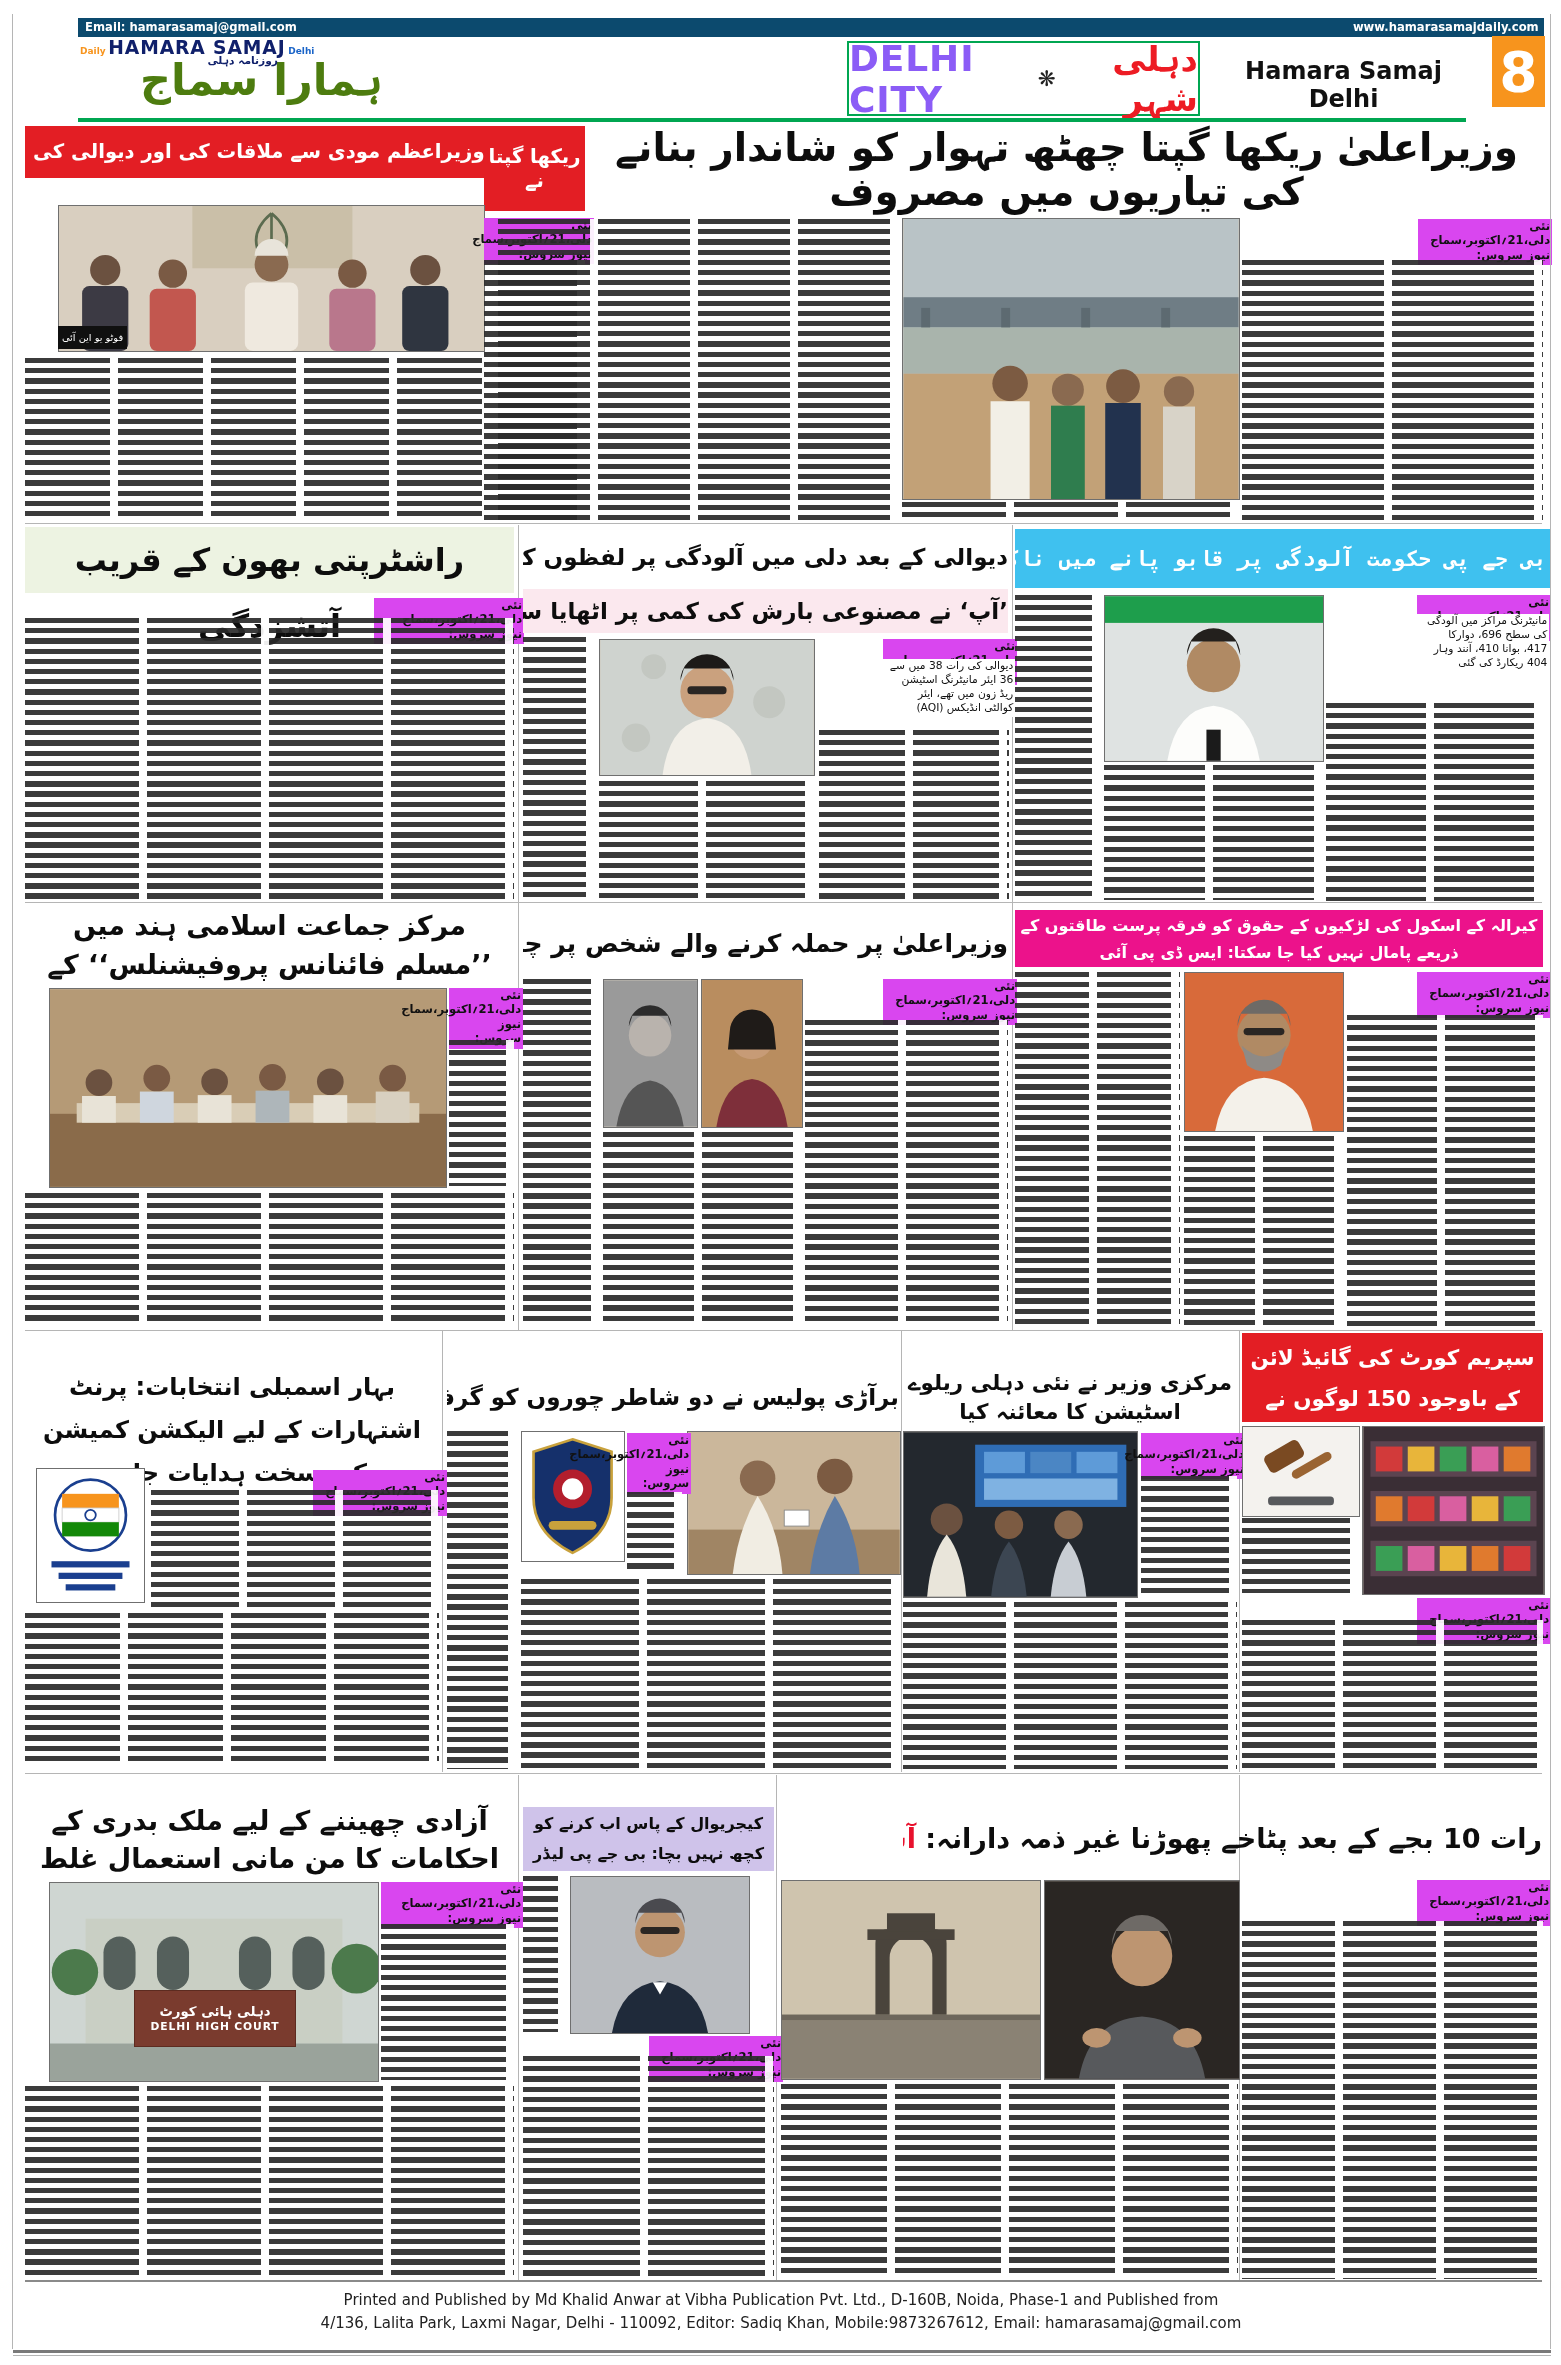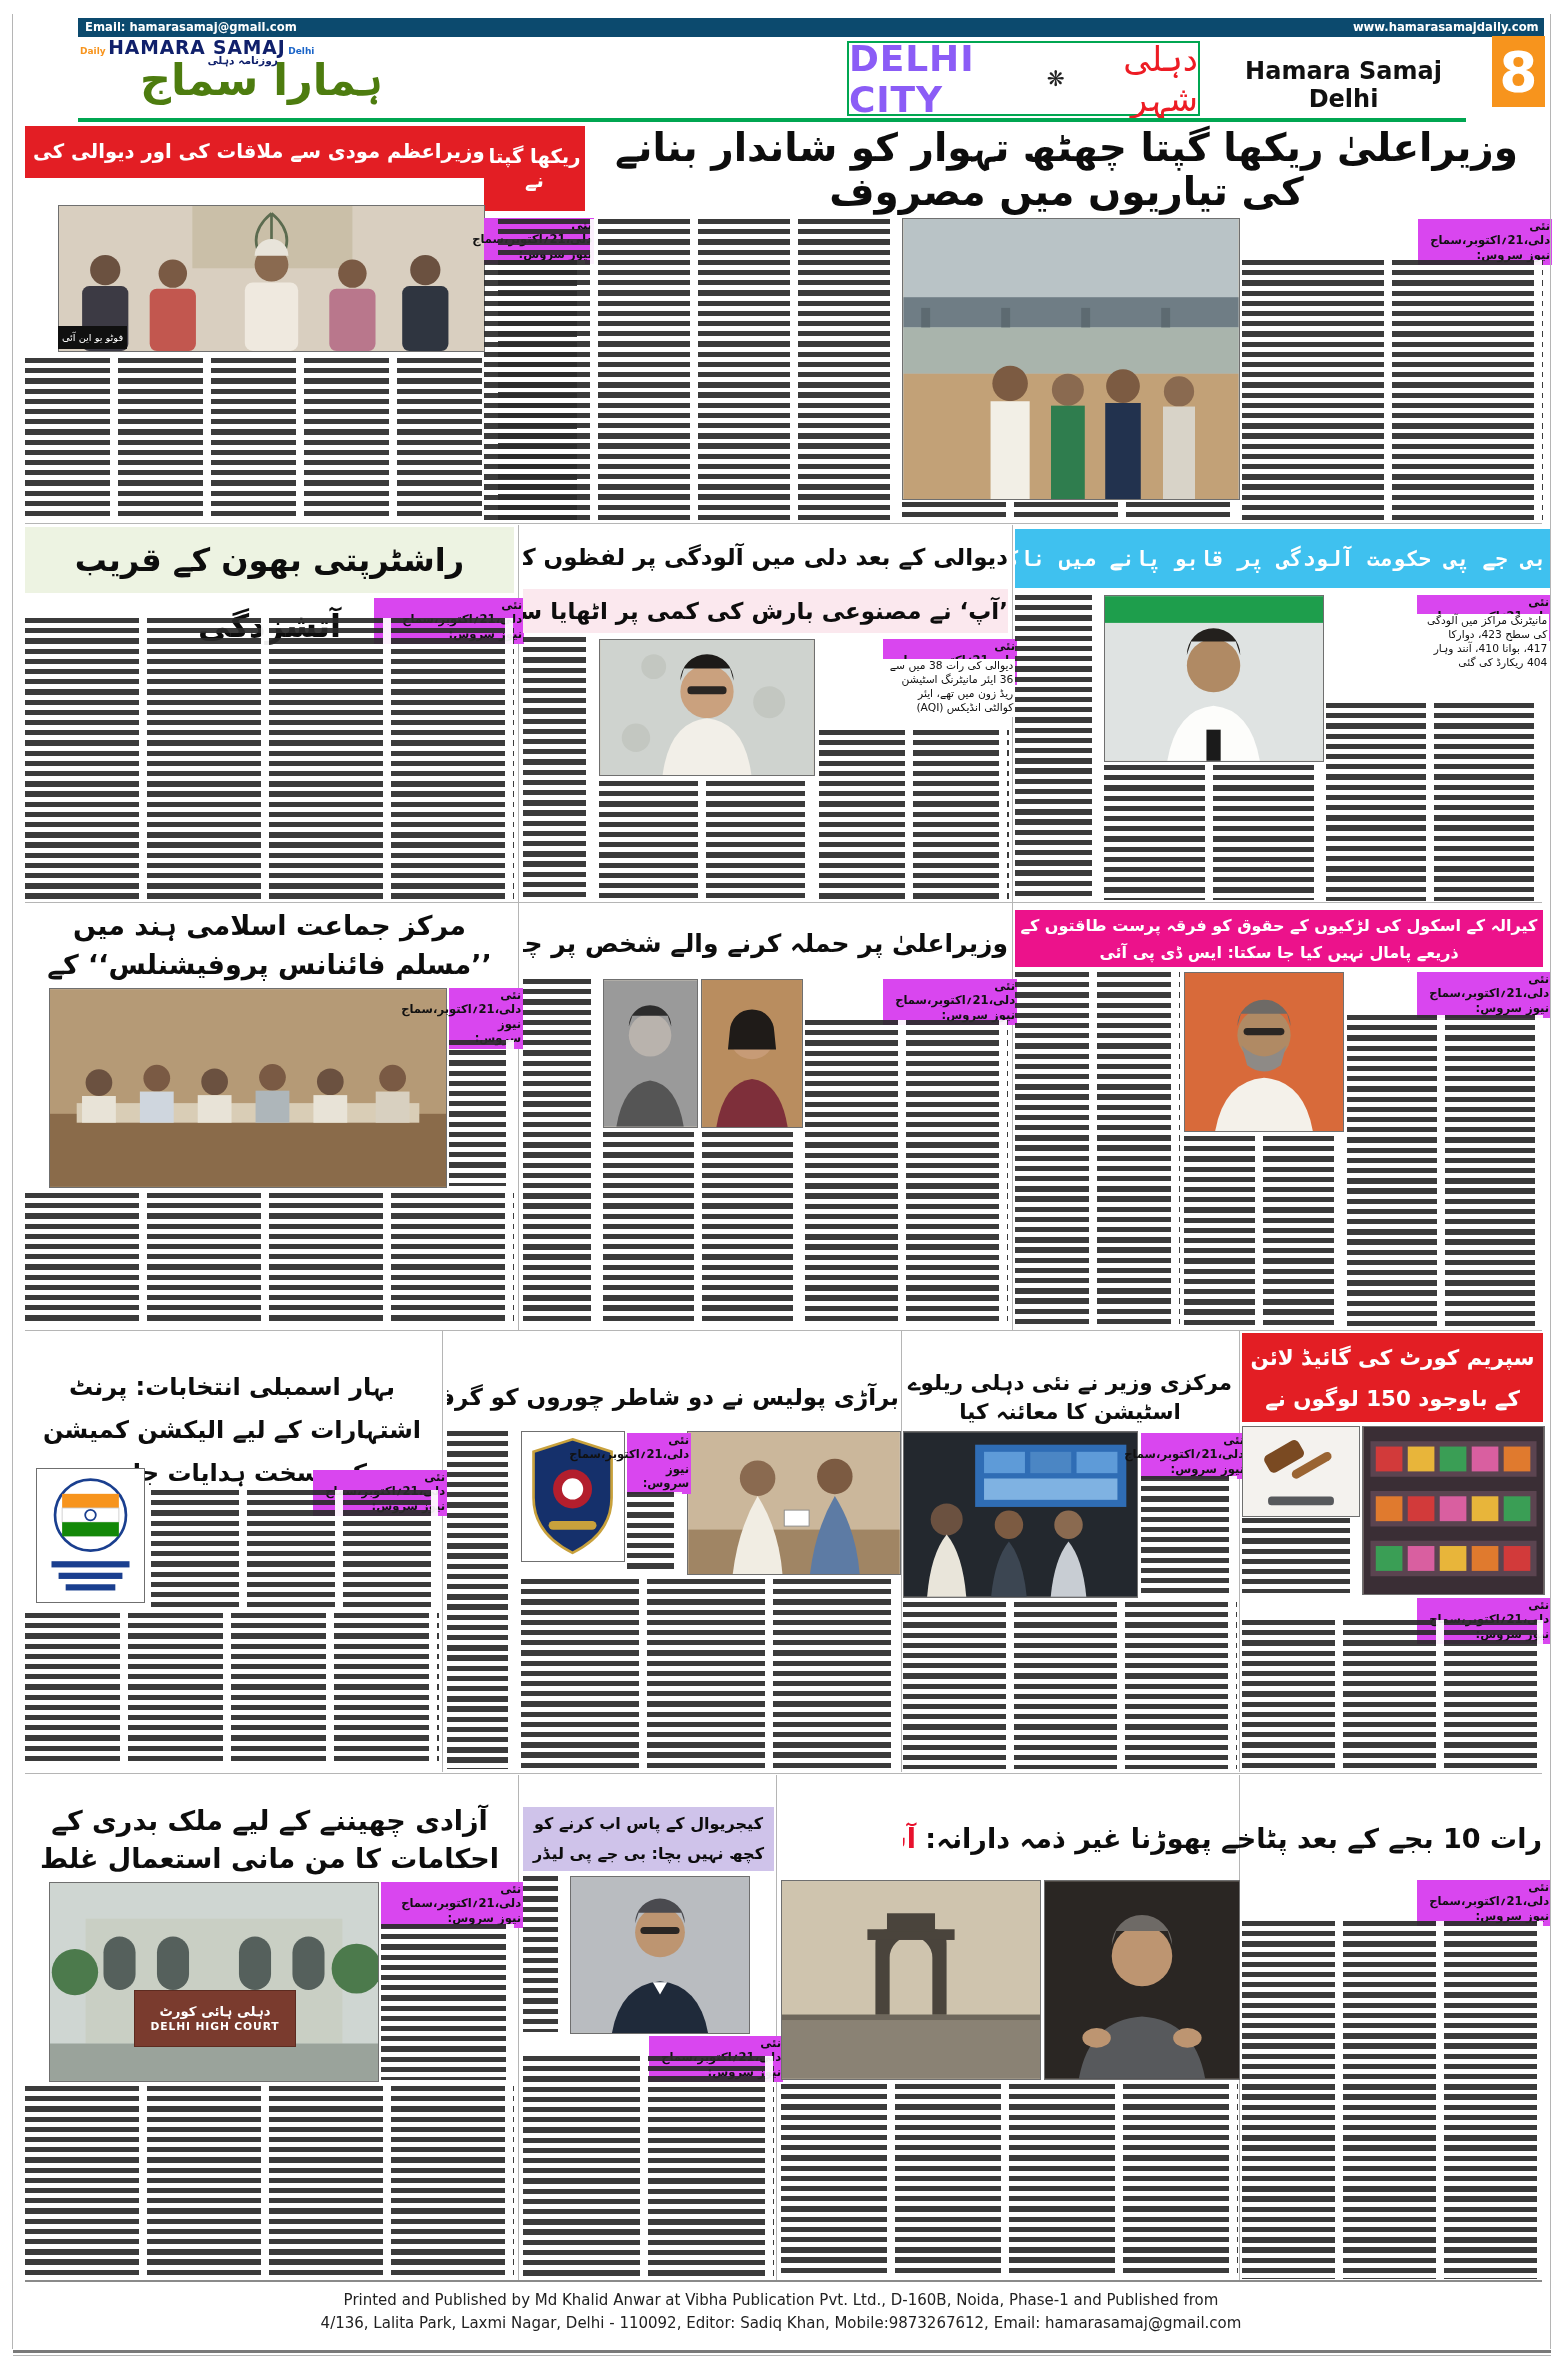--- a/index.html
+++ b/index.html
@@ -44,21 +44,21 @@
       <span style="font-size:43px;font-weight:bold;color:#4d7c0f;line-height:1.05;">ہمارا سماج</span>
       <span style="position:absolute;right:105px;top:-3.6px;font-size:10.7px;font-weight:bold;color:#10206b;">روزنامہ دہلی</span>
     </div>
   </div>
 
 
   <div class="abs" style="left:847px;top:41px;width:349px;height:71px;border:2.7px solid #00a651;background:#fff;
               display:flex;align-items:center;justify-content:center;gap:10.7px;">
     <span style="font-size:36px;font-weight:bold;color:#8b5cf6;letter-spacing:0.9px;">DELHI CITY</span>
     <span style="font-size:21.4px;color:#222;">❋</span>
-    <span class="rtl" style="font-size:34px;font-weight:normal;color:#ed1c24;">دہلی شہر</span>
+    <span class="rtl" style="font-size:34px;font-weight:bold;color:#ed1c24;">دہلی شہر</span>
   </div>
 
   <div class="abs" style="left:1210px;top:57px;width:267px;height:32px;font-size:24px;font-weight:bold;color:#111;text-align:center;">Hamara Samaj Delhi</div>
 
   <div class="abs" style="left:1492px;top:36px;width:53px;height:71px;background:#f7941d;display:flex;align-items:center;justify-content:center;">
     <span style="font-size:55px;font-weight:bold;color:#fff;">8</span>
   </div>
 
   <div class="abs" style="left:78px;top:118px;width:1388px;height:3.6px;background:#00a651;"></div>
 
@@ -175,21 +175,21 @@
         <rect width="245" height="185" fill="#dfe3e2"></rect>
         <rect width="245" height="30" fill="#1e9e4c"></rect>
         <circle cx="122" cy="78" r="30" fill="#b08a64"></circle>
         <path d="M92 66 a30 30 0 0 1 60 0 l-5 -15 h-50 z" fill="#23201d"></path>
         <path d="M70 185 q10 -58 52 -62 q42 4 52 62 z" fill="#fdfdfb"></path>
         <rect x="114" y="150" width="16" height="35" fill="#1b1b1b"></rect>
       </svg>
     </div>
 
     <div class="dateline" style="left:1417px;top:595px;width:125px;">نئی دلی،21؍اکتوبر،سماج نیوز سروس:</div>
-    <div class="snippet" style="left:1417px;top:614px;width:125px;">مانیٹرنگ مراکز میں آلودگی کی سطح 423، دوارکا 417، بوانا 410، آنند وہار 404 ریکارڈ کی گئی</div>
+    <div class="snippet" style="left:1417px;top:614px;width:125px;">مانیٹرنگ مراکز میں آلودگی کی سطح 696، دوارکا 417، بوانا 410، آنند وہار 404 ریکارڈ کی گئی</div>
     <div class="greek" style="left:1326px;top:703px;width:216px;height:198px;--cw:108px;"></div>
     <div class="greek" style="left:1015px;top:595px;width:85px;height:306px;--cw:85px;"></div>
     <div class="greek" style="left:1104px;top:765px;width:218px;height:135px;--cw:109px;"></div>
   </section>
 
   <section>
     <div class="abs rtl hl" style="left:25px;top:906px;width:489px;height:78px;font-size:27px;line-height:39px;">مرکز جماعت اسلامی ہند میں ’’مسلم فائنانس پروفیشنلس‘‘ کے پروگرام کا انعقاد</div>
 
     <div class="ph" style="left:49px;top:988px;width:396px;height:198px;">
       <svg width="396" height="198" viewBox="0 0 445 222">

